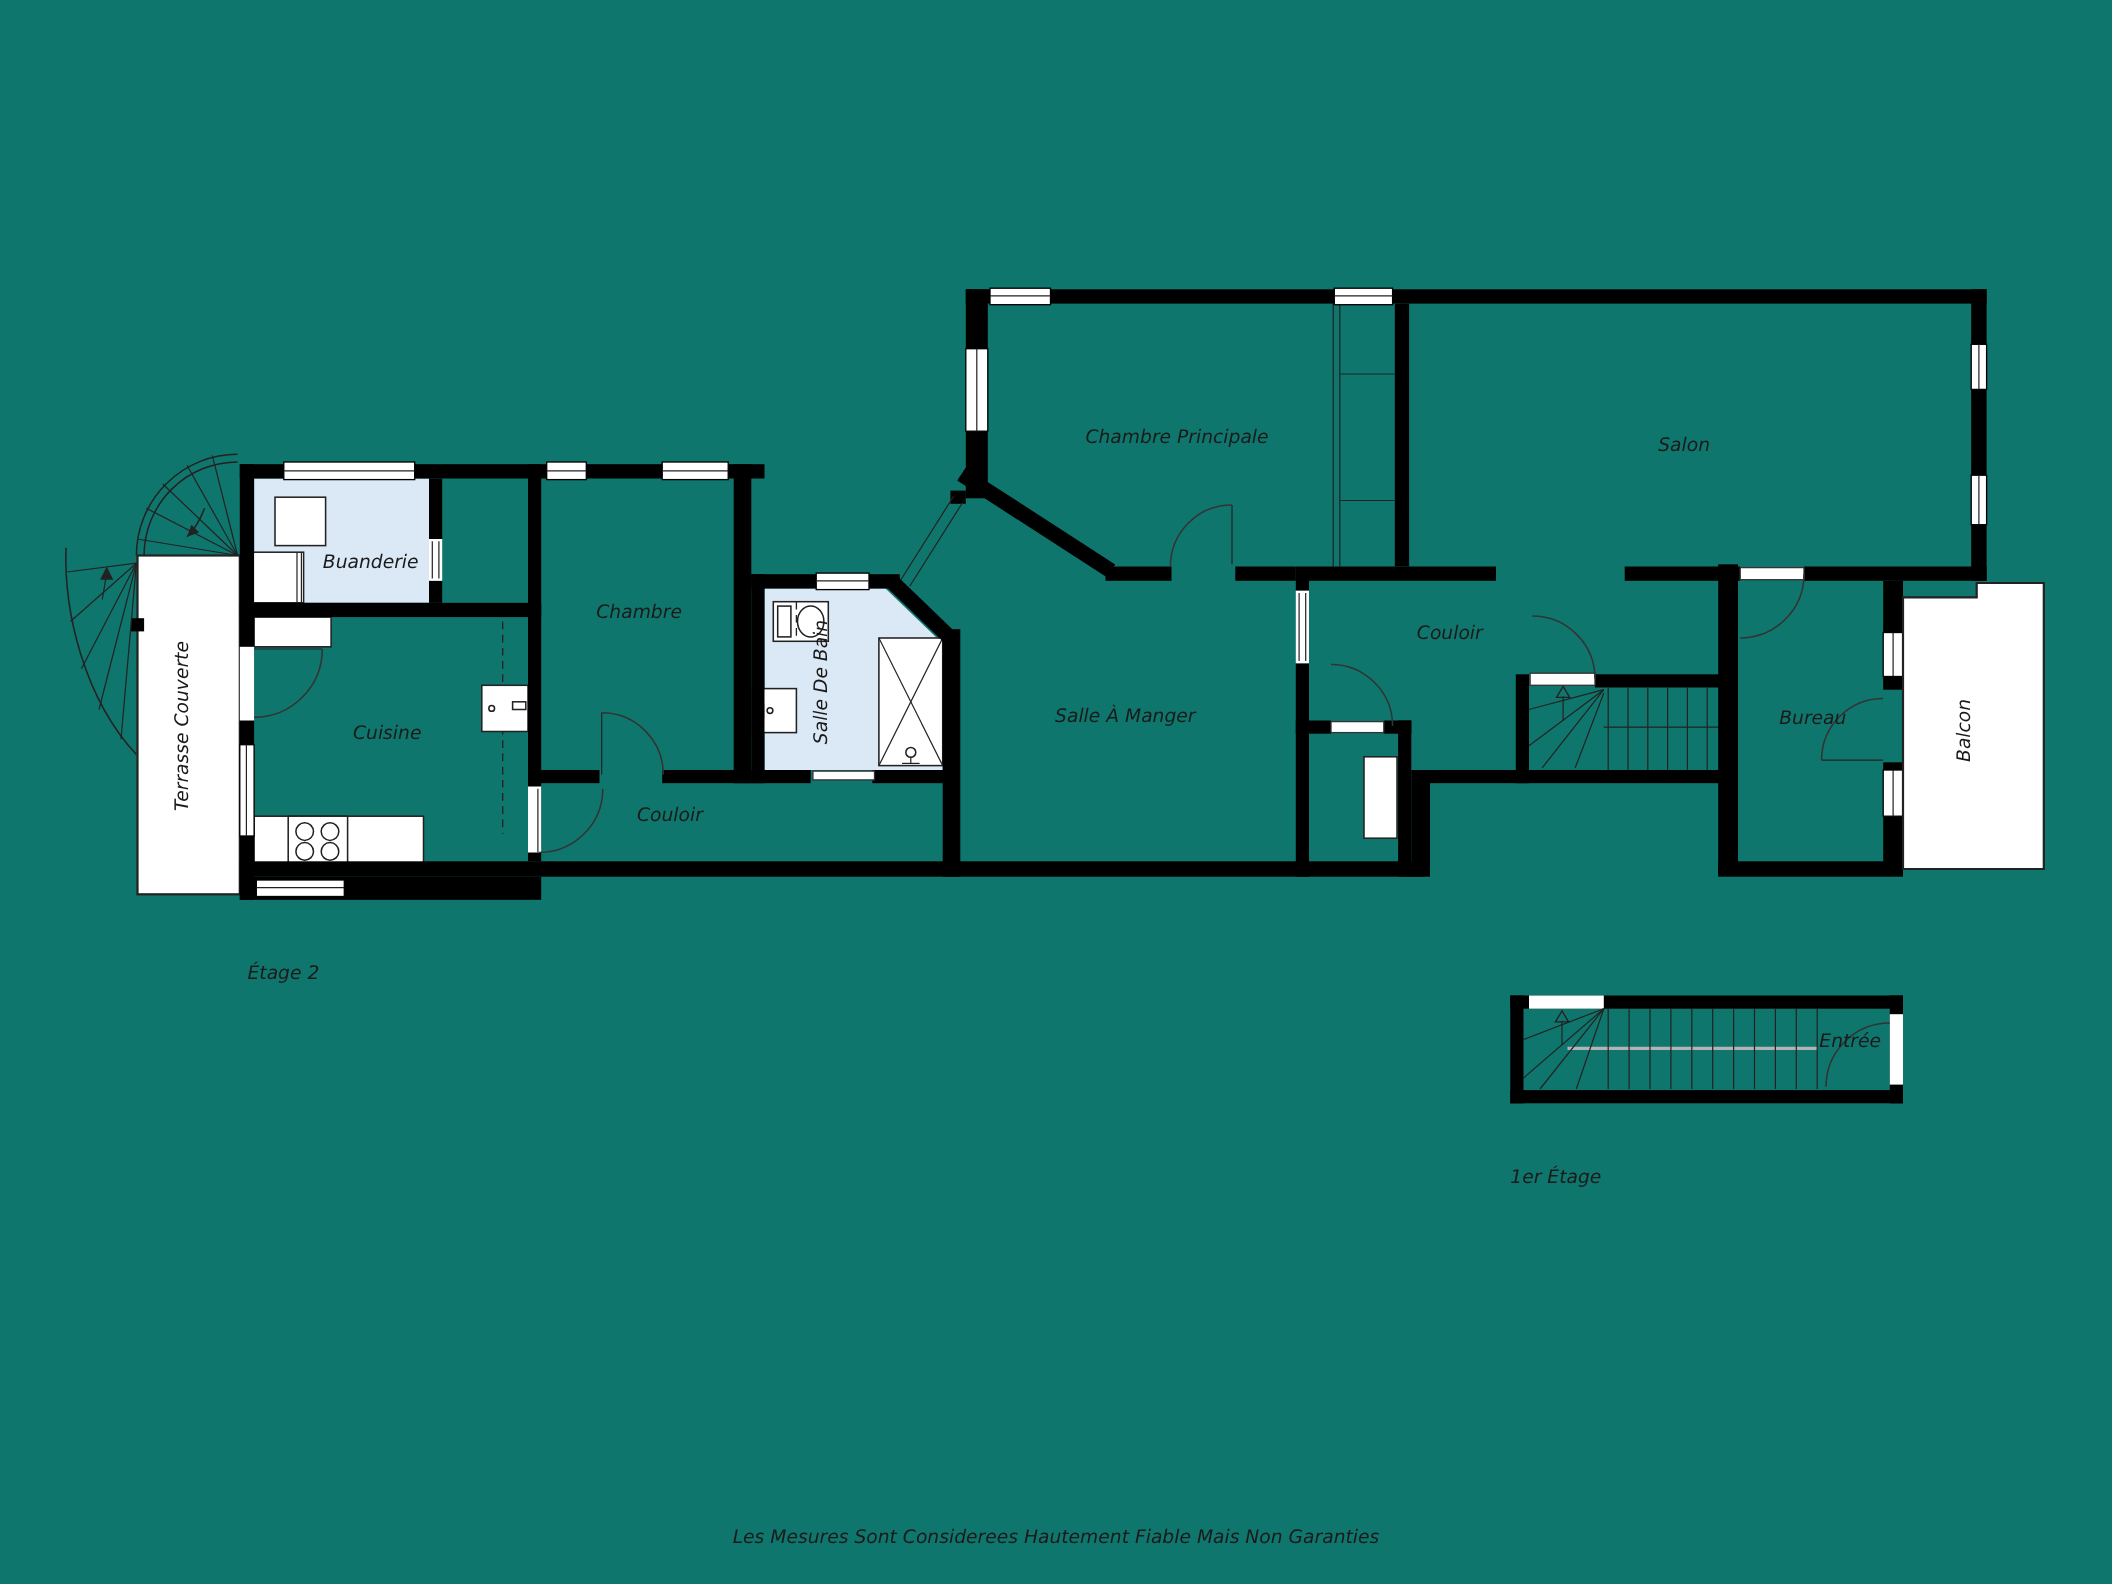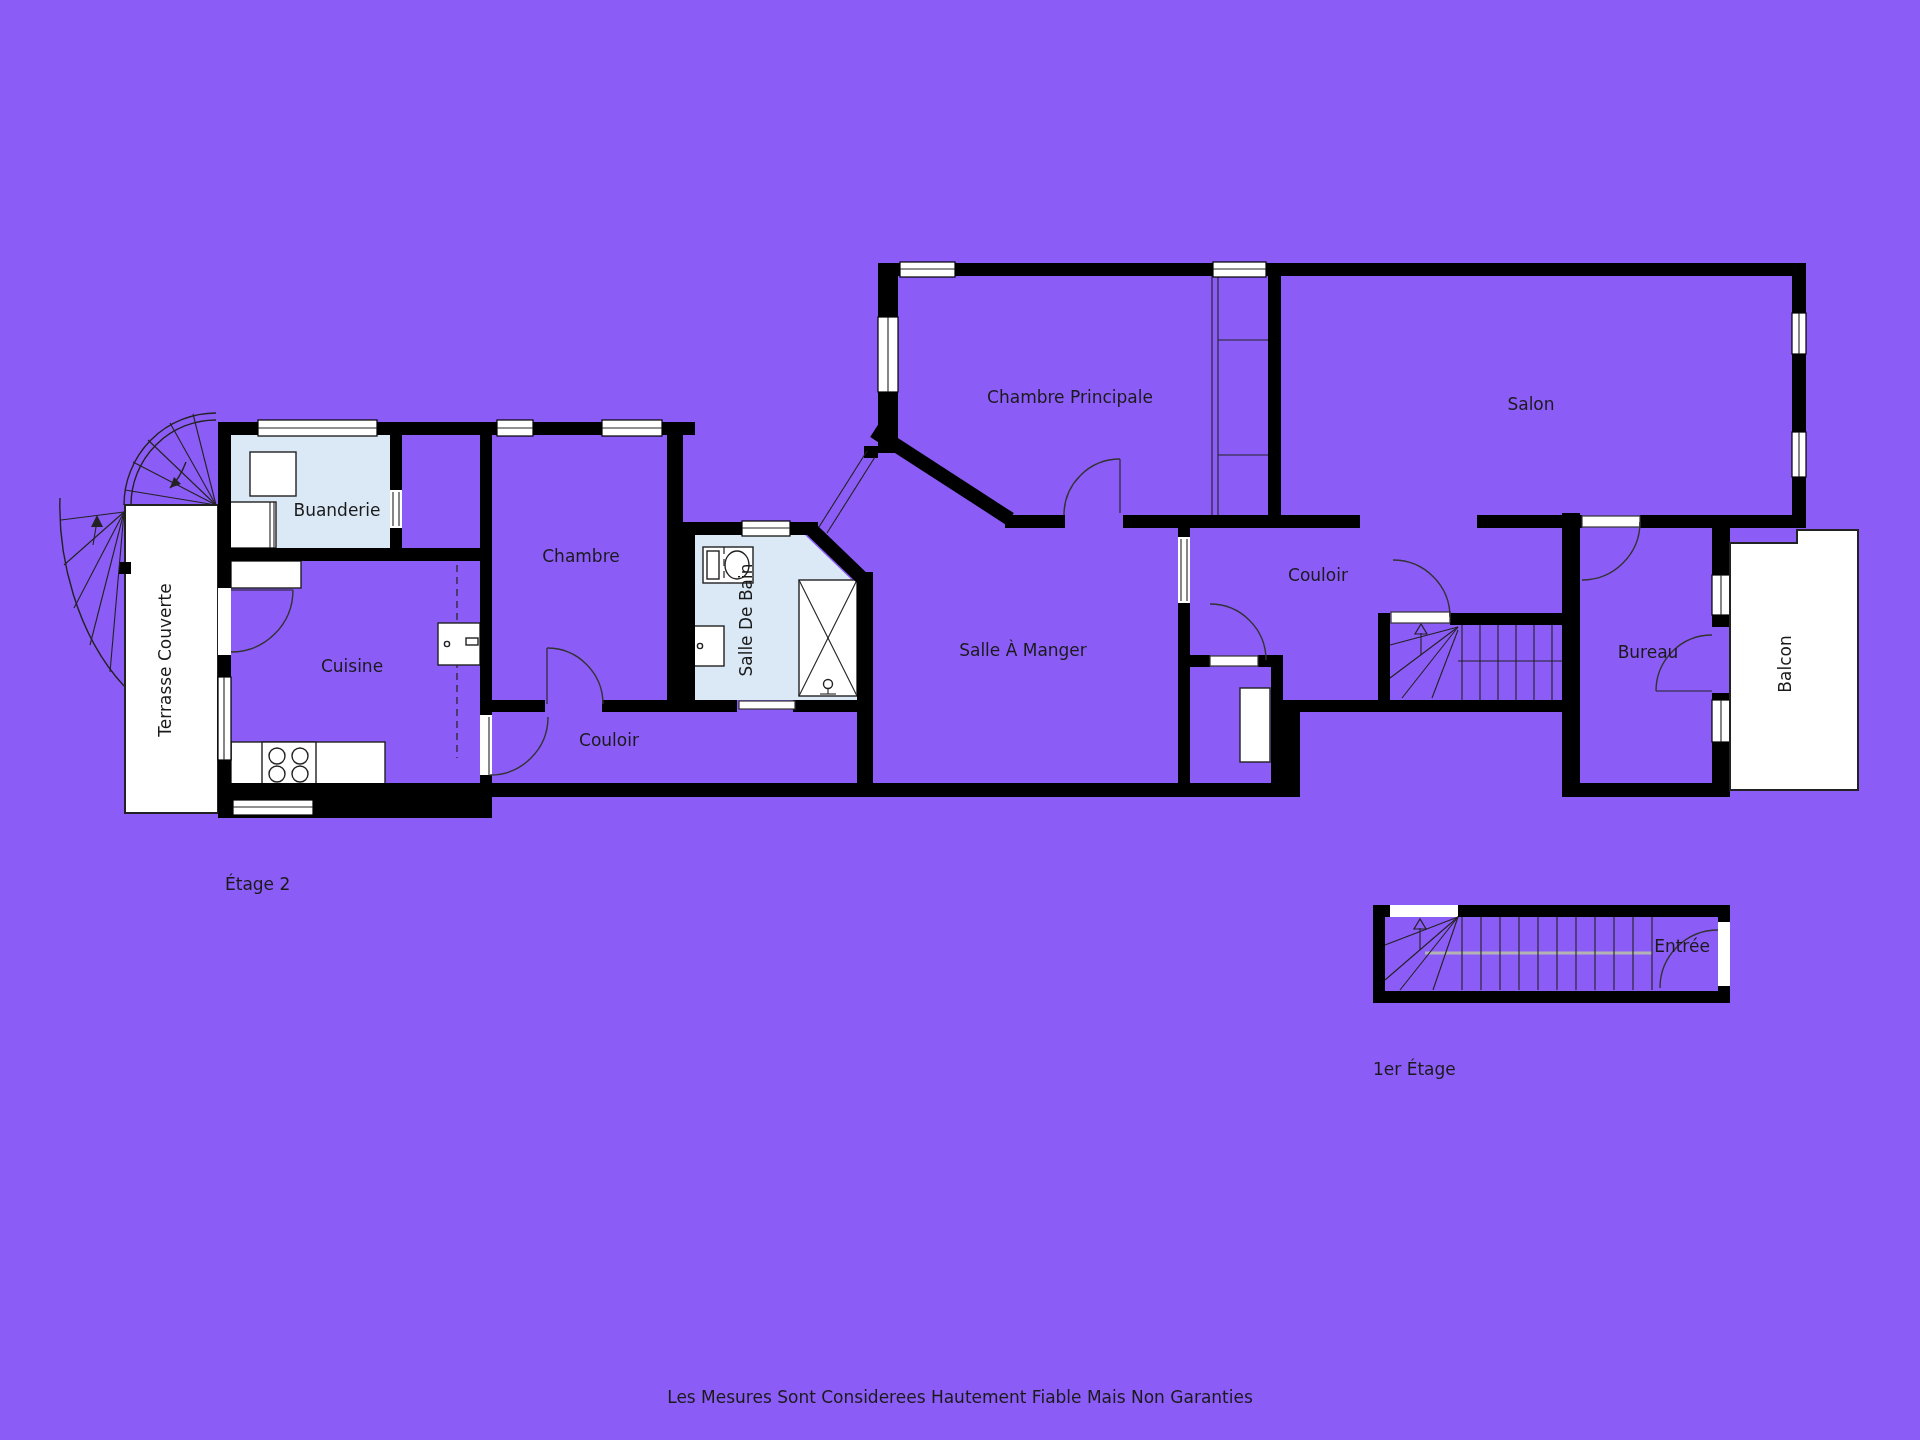--- a/index.html
+++ b/index.html
@@ -1,17 +1,17 @@
 <!DOCTYPE html>
 <html style="--wall: #000000; --wet_room_fill: #dbe8f5; --floor_fill: #ffffff; --text: #1a1a1a;"><head>
 <meta charset="utf-8">
 <style>
   html,body{margin:0;padding:0;background:#fff;}
-  .canvas{position:relative;width:1920px;height:1440px;background:#8b5cf6;overflow:hidden;
-          font-family:"DejaVu Sans", sans-serif;}
+  .canvas{position:relative;width:1920px;height:1440px;background:#0f766e;overflow:hidden;
+          font-family:"DejaVu Sans", sans-serif;font-style:italic;}
   svg{position:absolute;left:0;top:0;}
   .wall{fill:var(--wall,#000);}
   .win{fill:#fff;stroke:#000;stroke-width:1.2;}
   .gap{fill:#fff;}
   .thin{fill:none;stroke:#222;stroke-width:1.4;}
   .thinf{fill:#fff;stroke:#222;stroke-width:1.4;}
   .arc{fill:none;stroke:#333;stroke-width:1.4;}
   .leaf{fill:#fff;stroke:#333;stroke-width:1.2;}
   .tline{stroke:#222;stroke-width:1.1;}
   .gray{stroke:#b3b3b3;stroke-width:3;}

